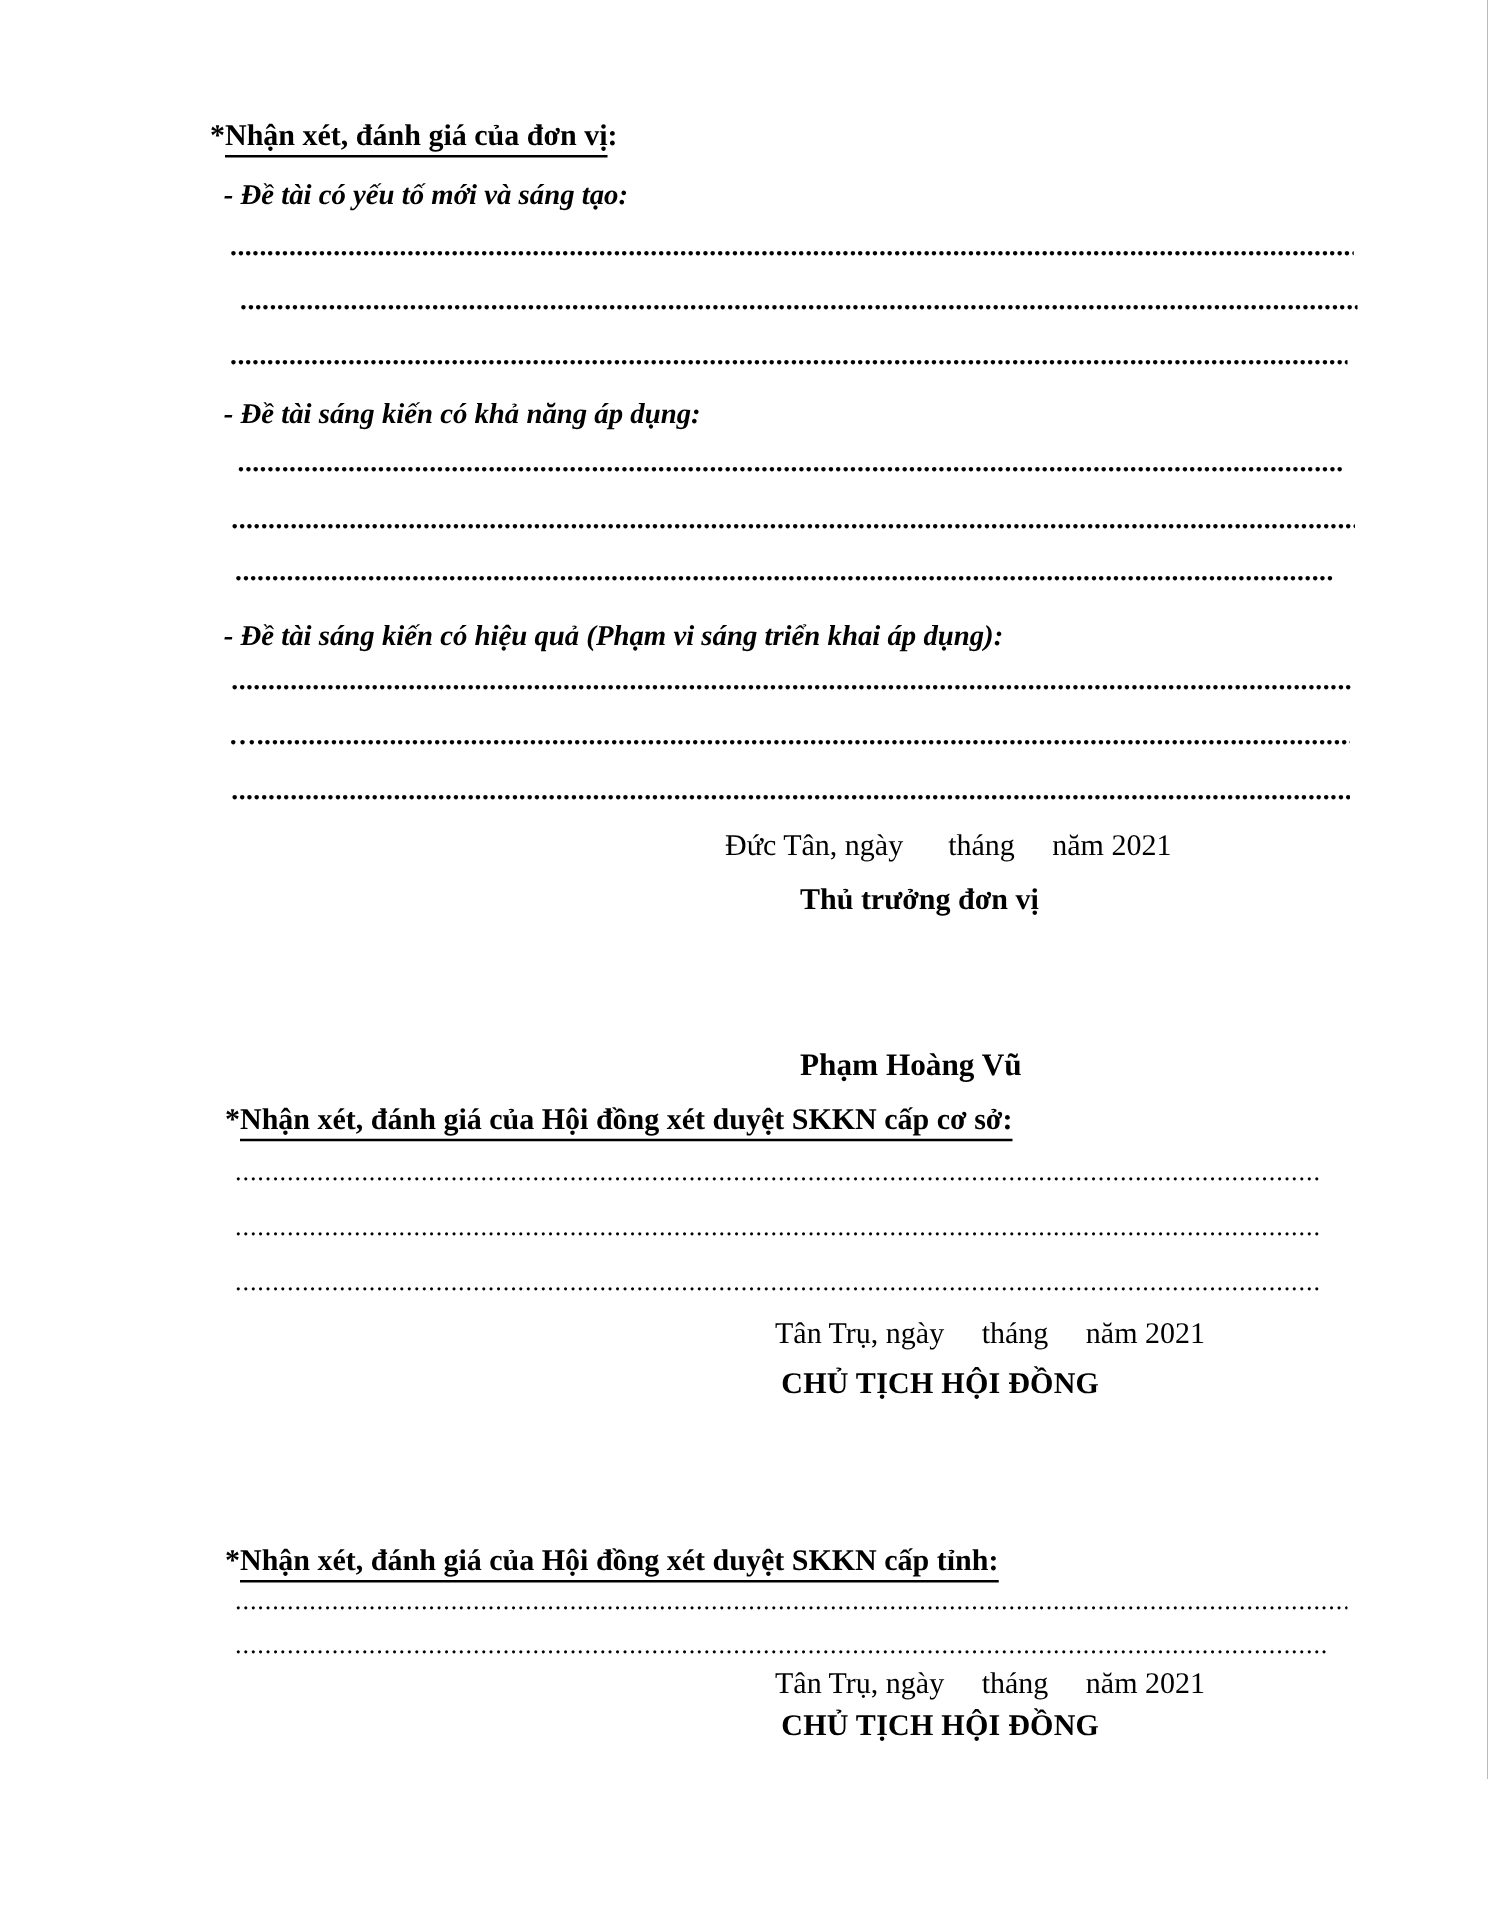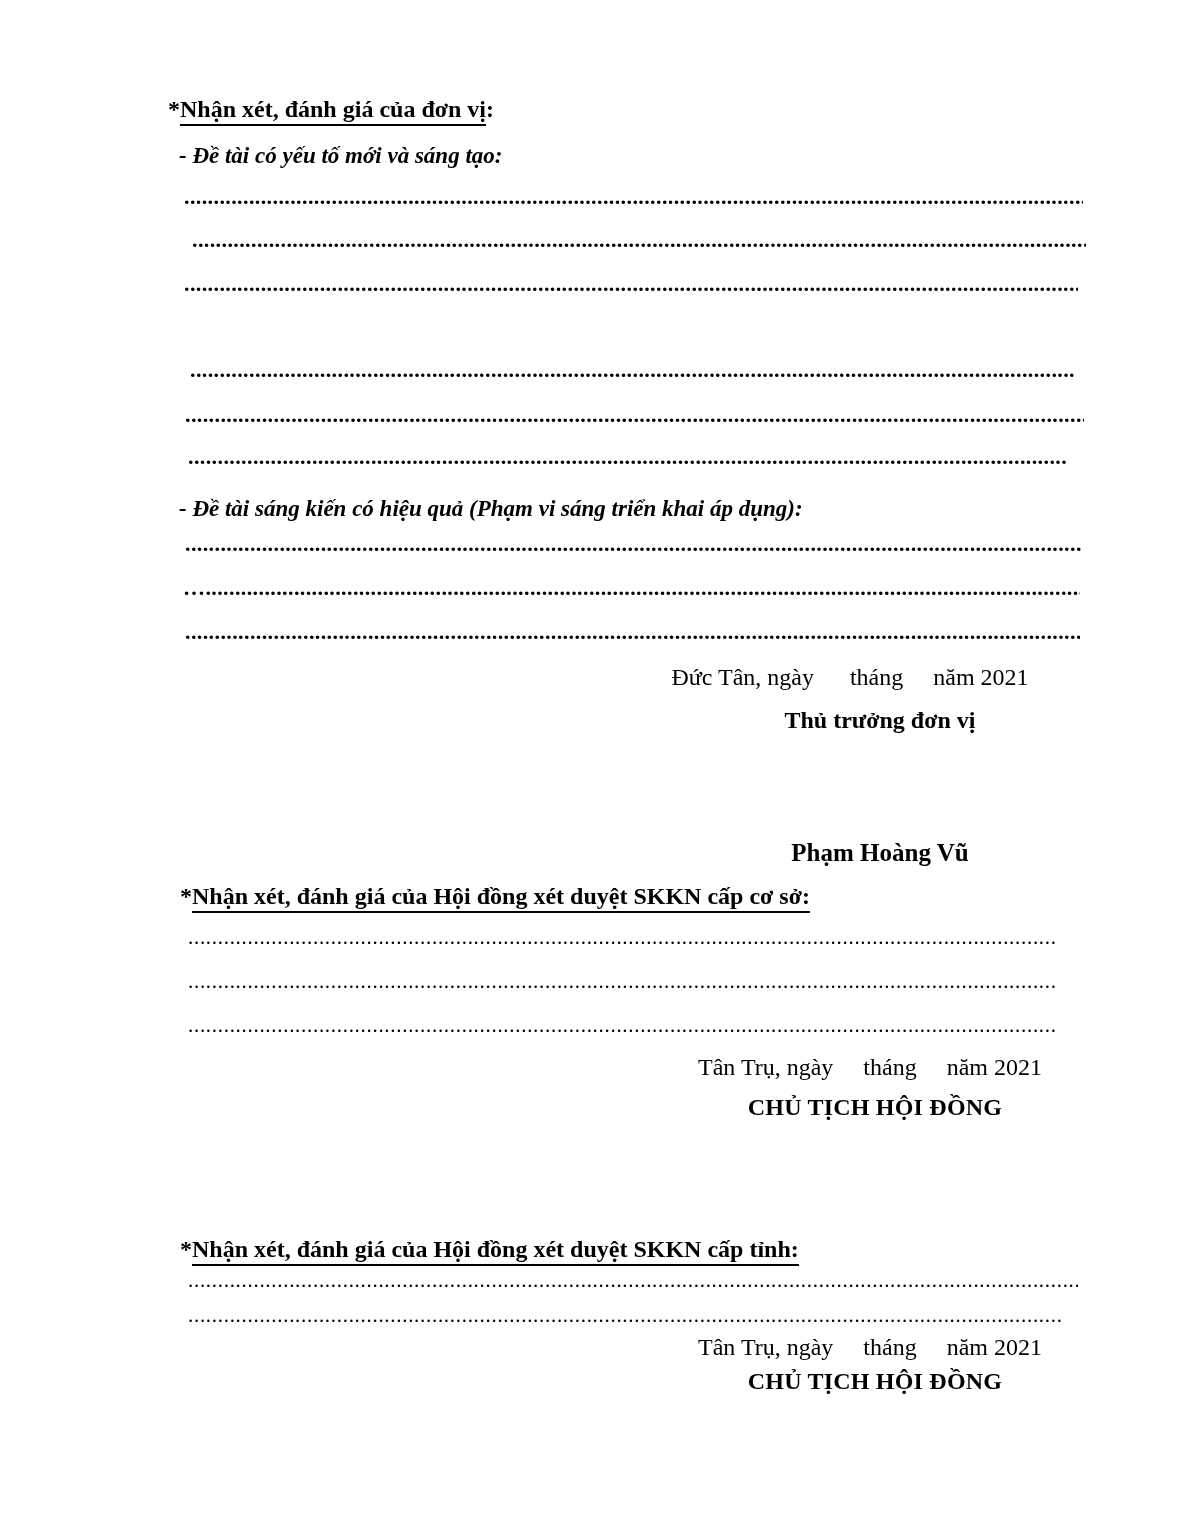--- a/index.html
+++ b/index.html
@@ -39,41 +39,42 @@
   .dots-bold {
     font-size: 22px;
     font-weight: bold;
     letter-spacing: 0.4px;
   }
   .dots-reg {
     font-size: 21px;
     font-weight: normal;
     letter-spacing: 0.7px;
   }
-  .sigblock { text-align: center; white-space: pre; }
+  .sigblock { white-space: pre; }
   .dateline { font-size: 24px; }
   .sigtitle { font-size: 24px; font-weight: bold; }
   .signote  { font-size: 23px; }
   .signame  { font-size: 25px; font-weight: bold; }
   .chairman { font-size: 24px; font-weight: bold; letter-spacing: 0.2px; }
 </style>
 </head>
 <body>
 
 <div class="page">
 
   <div class="abs heading" style="left:168px; top:96px;">
     <span>*</span><span class="u">Nhận xét, đánh giá của đơn vị</span><span>:</span>
   </div>
 
   <div class="abs criterion" style="left:179px; top:143px;">- Đề tài có yếu tố mới và sáng tạo:</div>
   <div class="abs dots dots-bold" style="left:184px; top:184px; width:899px;">..........................................................................................................................................................................</div>
   <div class="abs dots dots-bold" style="left:192px; top:227px; width:894px;">..........................................................................................................................................................................</div>
   <div class="abs dots dots-bold" style="left:184px; top:271px; width:894px;">..........................................................................................................................................................................</div>
 
+  <div class="abs criterion" style="left:179px; top:318px;">- Đề tài sáng kiến có khả năng áp dụng:</div>
   <div class="abs dots dots-bold" style="left:190px; top:357px; width:886px;">..........................................................................................................................................................................</div>
   <div class="abs dots dots-bold" style="left:185px; top:402px; width:899px;">..........................................................................................................................................................................</div>
   <div class="abs dots dots-bold" style="left:188px; top:444px; width:880px;">..........................................................................................................................................................................</div>
 
   <div class="abs criterion" style="left:179px; top:496px;">- Đề tài sáng kiến có hiệu quả (Phạm vi sáng triển khai áp dụng):</div>
   <div class="abs dots dots-bold" style="left:185px; top:531px; width:897px;">..........................................................................................................................................................................</div>
   <div class="abs dots dots-bold" style="left:183px; top:575px; width:897px;">….......................................................................................................................................................................</div>
   <div class="abs dots dots-bold" style="left:185px; top:619px; width:895px;">..........................................................................................................................................................................</div>
 
   <div class="abs sigblock dateline" style="left:580px; top:664px; width:540px;">Đức Tân, ngày      tháng     năm 2021</div>

